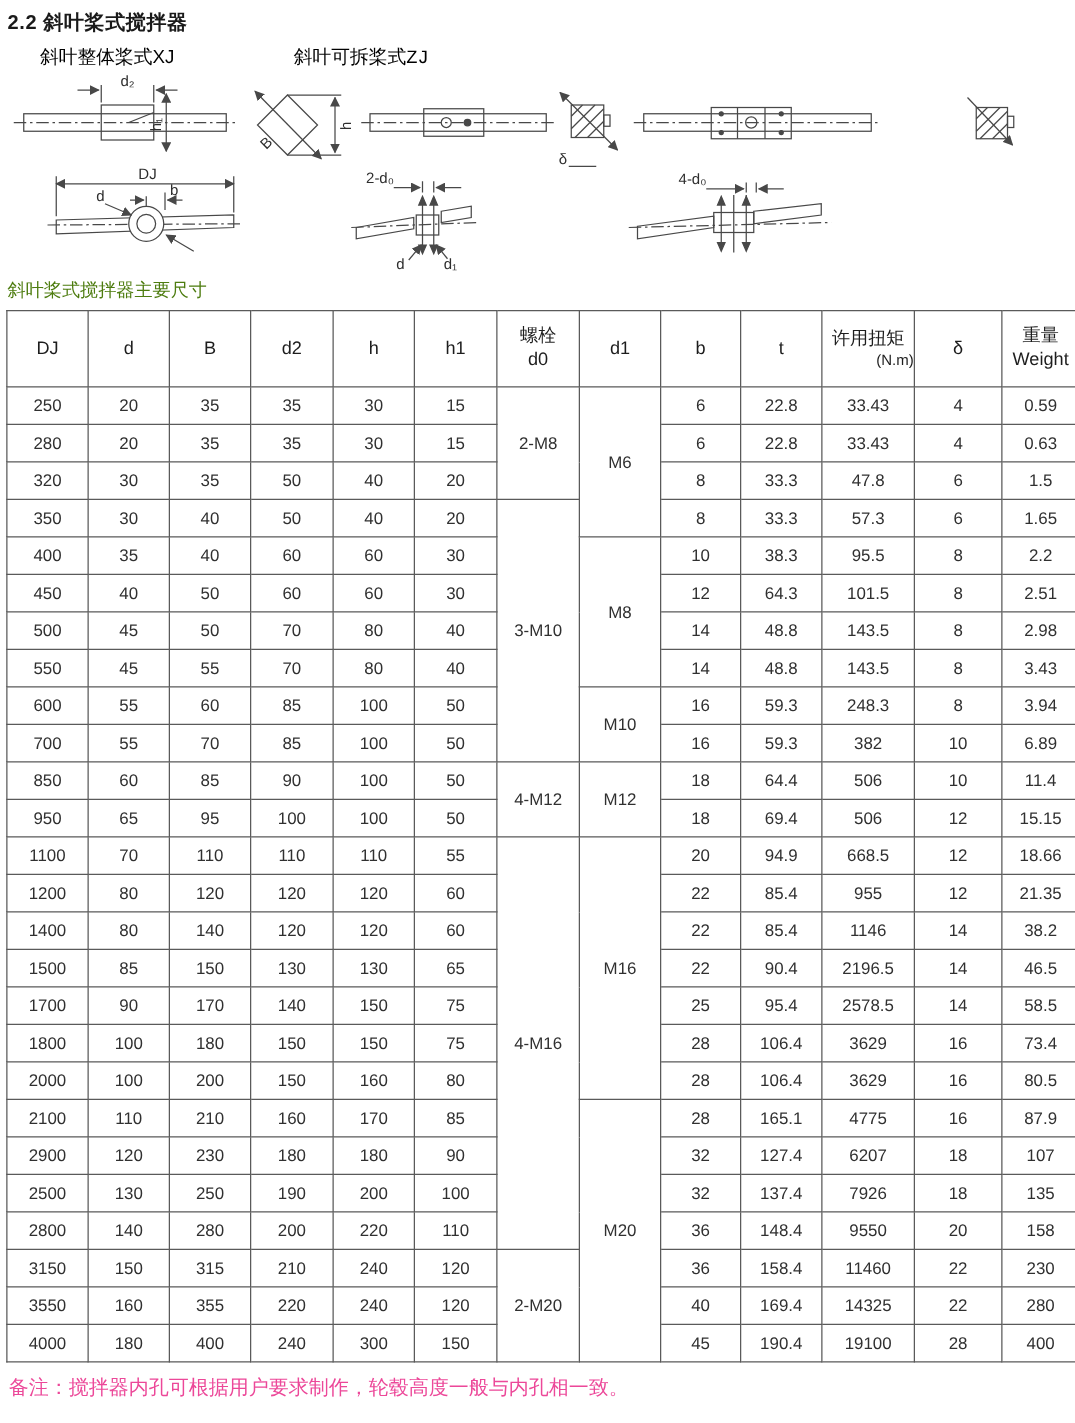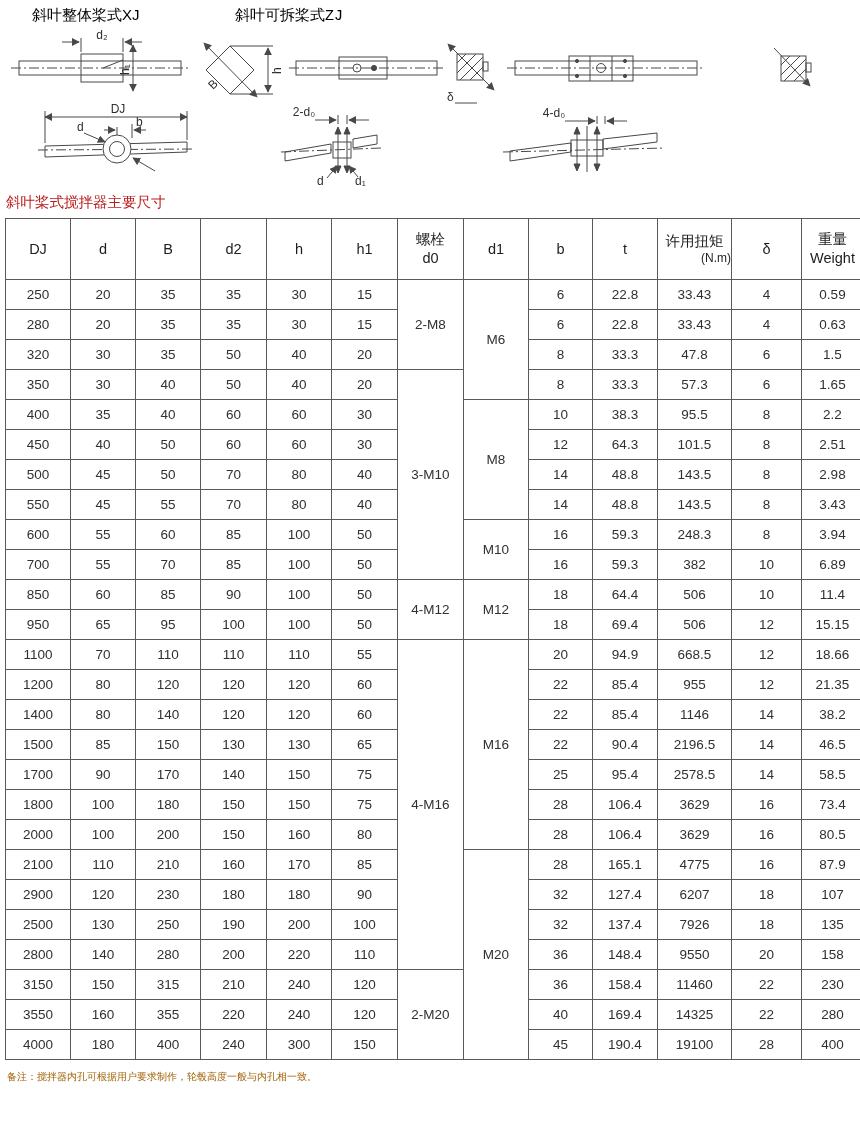--- a/index.html
+++ b/index.html
@@ -9,36 +9,37 @@
     color:#1a1a1a;
   }
   .page{padding:6px 3px 0 5px;}
   .doc-title{font-size:16px;font-weight:bold;margin:2px 0 7px 1px;letter-spacing:.5px;}
   .sub-labels{position:relative;height:22px;font-size:15px;color:#000000;}
   .xj-label{position:absolute;left:27px;top:0;}
   .zj-label{position:absolute;left:230px;top:0;font-family:Liberation Mono, monospace;}
   svg.drawings{display:block;margin:2px 0 0 0;}
   .dim{font-size:12px;fill:#2e2e2e;stroke:none;font-family:"Liberation Sans","DejaVu Sans",sans-serif;}
   .cl{stroke-dasharray:10 3 2 3;}
-  .caption{font-size:14.5px;margin:3px 0 6px 1px;color:#b91c1c;}
+  .caption{font-size:14.5px;margin:3px 0 6px 1px;color:#4d7c0f;}
   table.spec{border-collapse:collapse;table-layout:fixed;width:853px;}
   .spec th,.spec td{
     border:1px solid #5a5a5a;text-align:center;vertical-align:middle;
     padding:0;font-weight:normal;background:#fff;
   }
   .spec th{height:60px;font-size:14.5px;line-height:1.3;color:#1d1d1d;}
   .spec td{height:29px;font-size:13.5px;color:#303030;}
   .th-sub{font-size:12px;text-align:right;}
-  .footnote{font-size:10px;margin:10px 0 0 2px;color:#a16207;}
+  .footnote{font-size:16px;margin:10px 0 0 2px;color:#ec4899;}
 </style>
 </head>
 <body>
 
 <div class="page">
 
+  <div class="doc-title">2.2 斜叶桨式搅拌器</div>
 
   <div class="sub-labels">
     <span class="xj-label">斜叶整体桨式XJ</span>
     <span class="zj-label">斜叶可拆桨式ZJ</span>
   </div>
 
   <svg class="drawings" width="852" height="160" viewBox="0 0 852 160">
     <defs>
       <marker id="arr" viewBox="0 0 10 10" refX="9" refY="5" markerWidth="8" markerHeight="8" orient="auto-start-reverse">
         <path d="M0,0 L10,5 L0,10 z" fill="#484848"></path>

